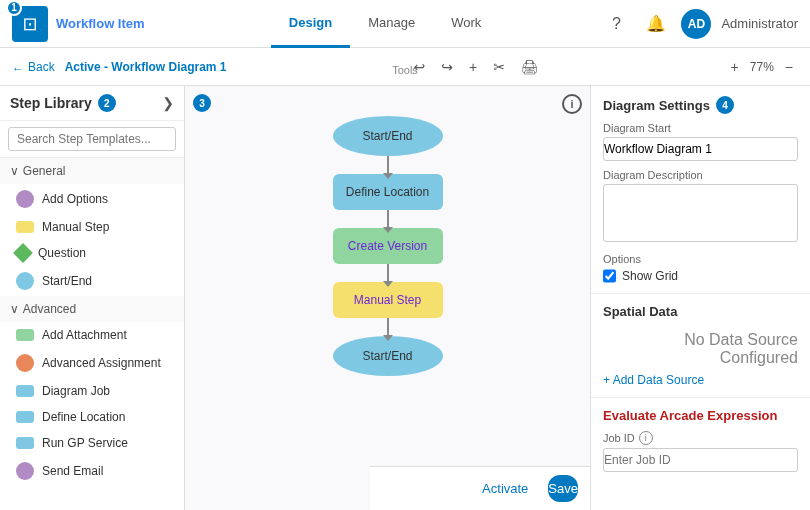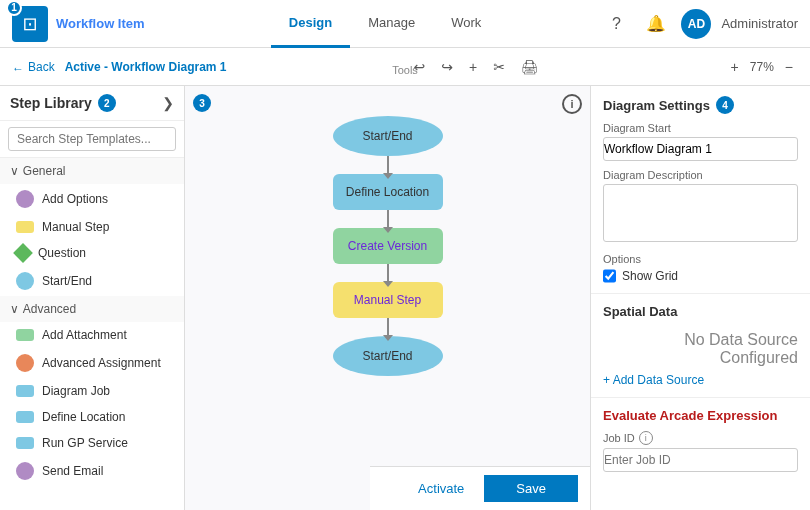--- a/index.html
+++ b/index.html
@@ -205,22 +205,22 @@
     .bottom-bar {
       display: flex; align-items: center; justify-content: flex-end; gap: 8px;
       padding: 8px 12px; background: #fff; border-top: 1px solid #ddd;
       position: absolute; bottom: 0; right: 0; width: calc(100% - 185px);
     }
     .btn-activate {
       background: none; border: none; color: #0079c1; font-size: 13px; cursor: pointer;
       padding: 6px 12px;
     }
     .btn-save {
-      background: #0079c1; color: #fff; border: none; border-radius: 0;
-      padding: 6px 32px; font-size: 13px; cursor: pointer;
+      background: #0079c1; color: #fff; border: none; border-radius: 12px;
+      padding: 6px 0; font-size: 13px; cursor: pointer;
     }
   </style>
 </head>
 <body>
 
 <div class="top-nav">
   <div class="logo-area">
     <div class="logo-box">
       <span>⊡</span>
       <div class="badge-1">1</div>

